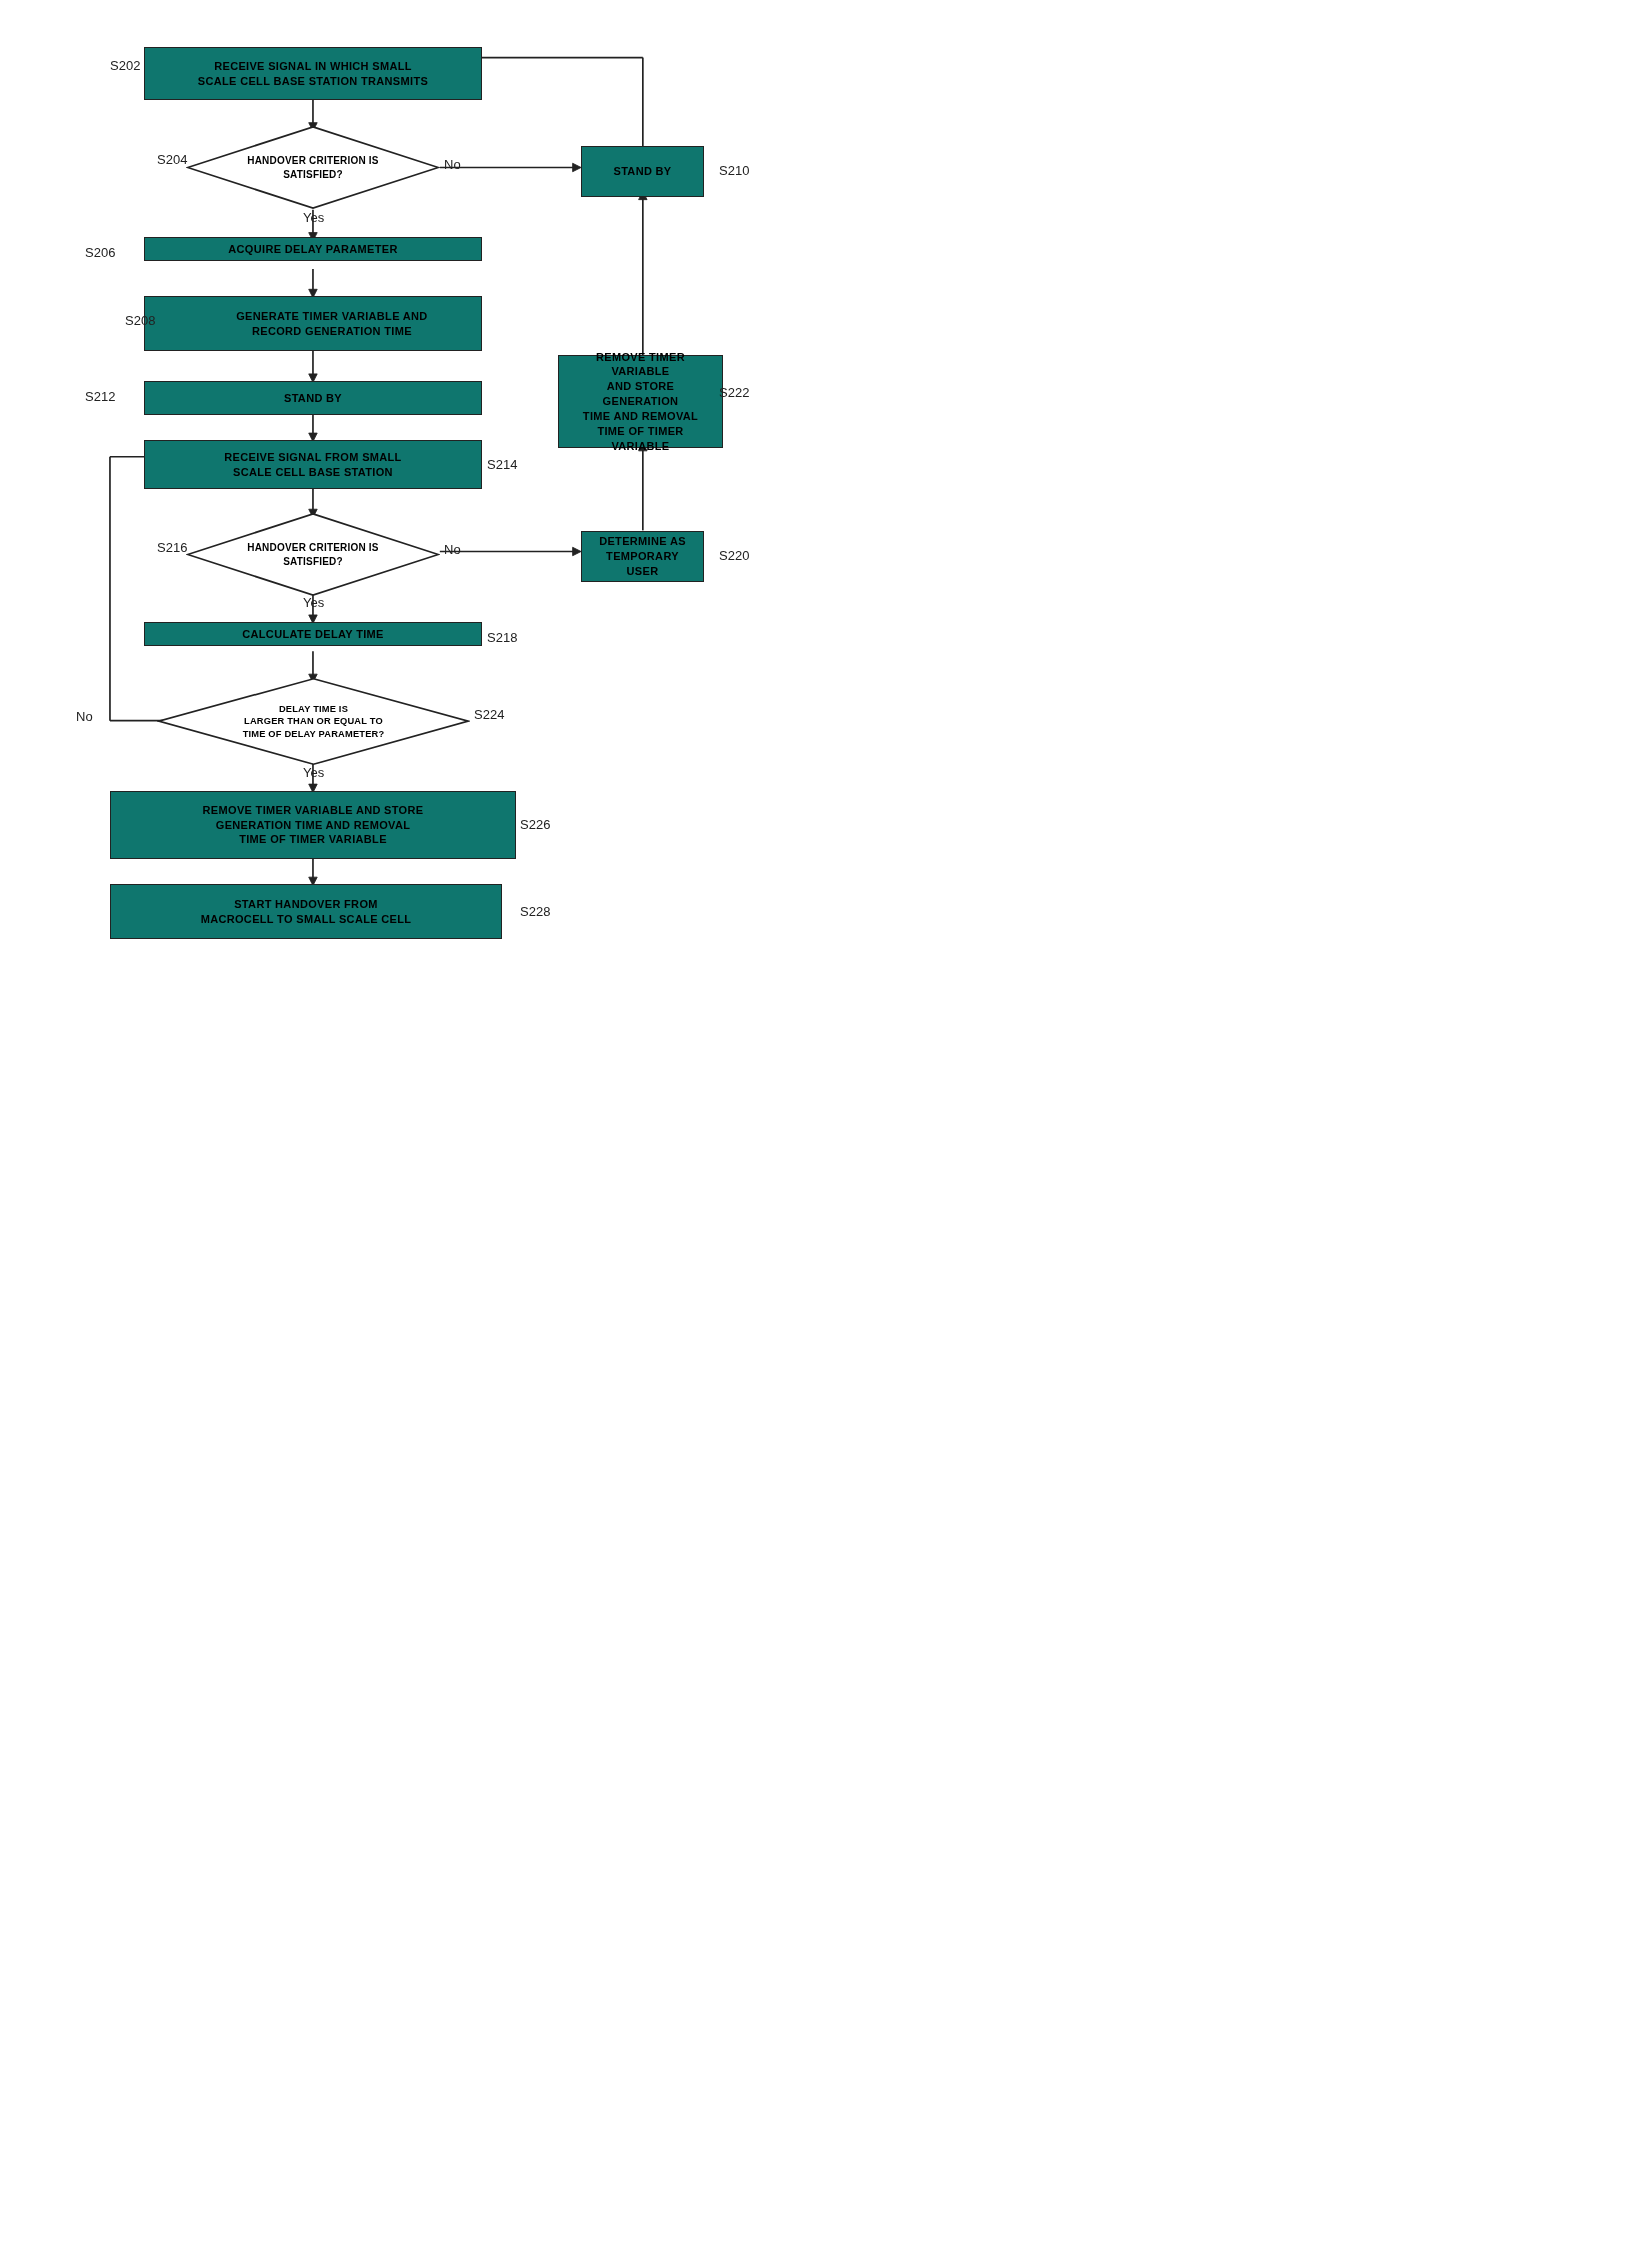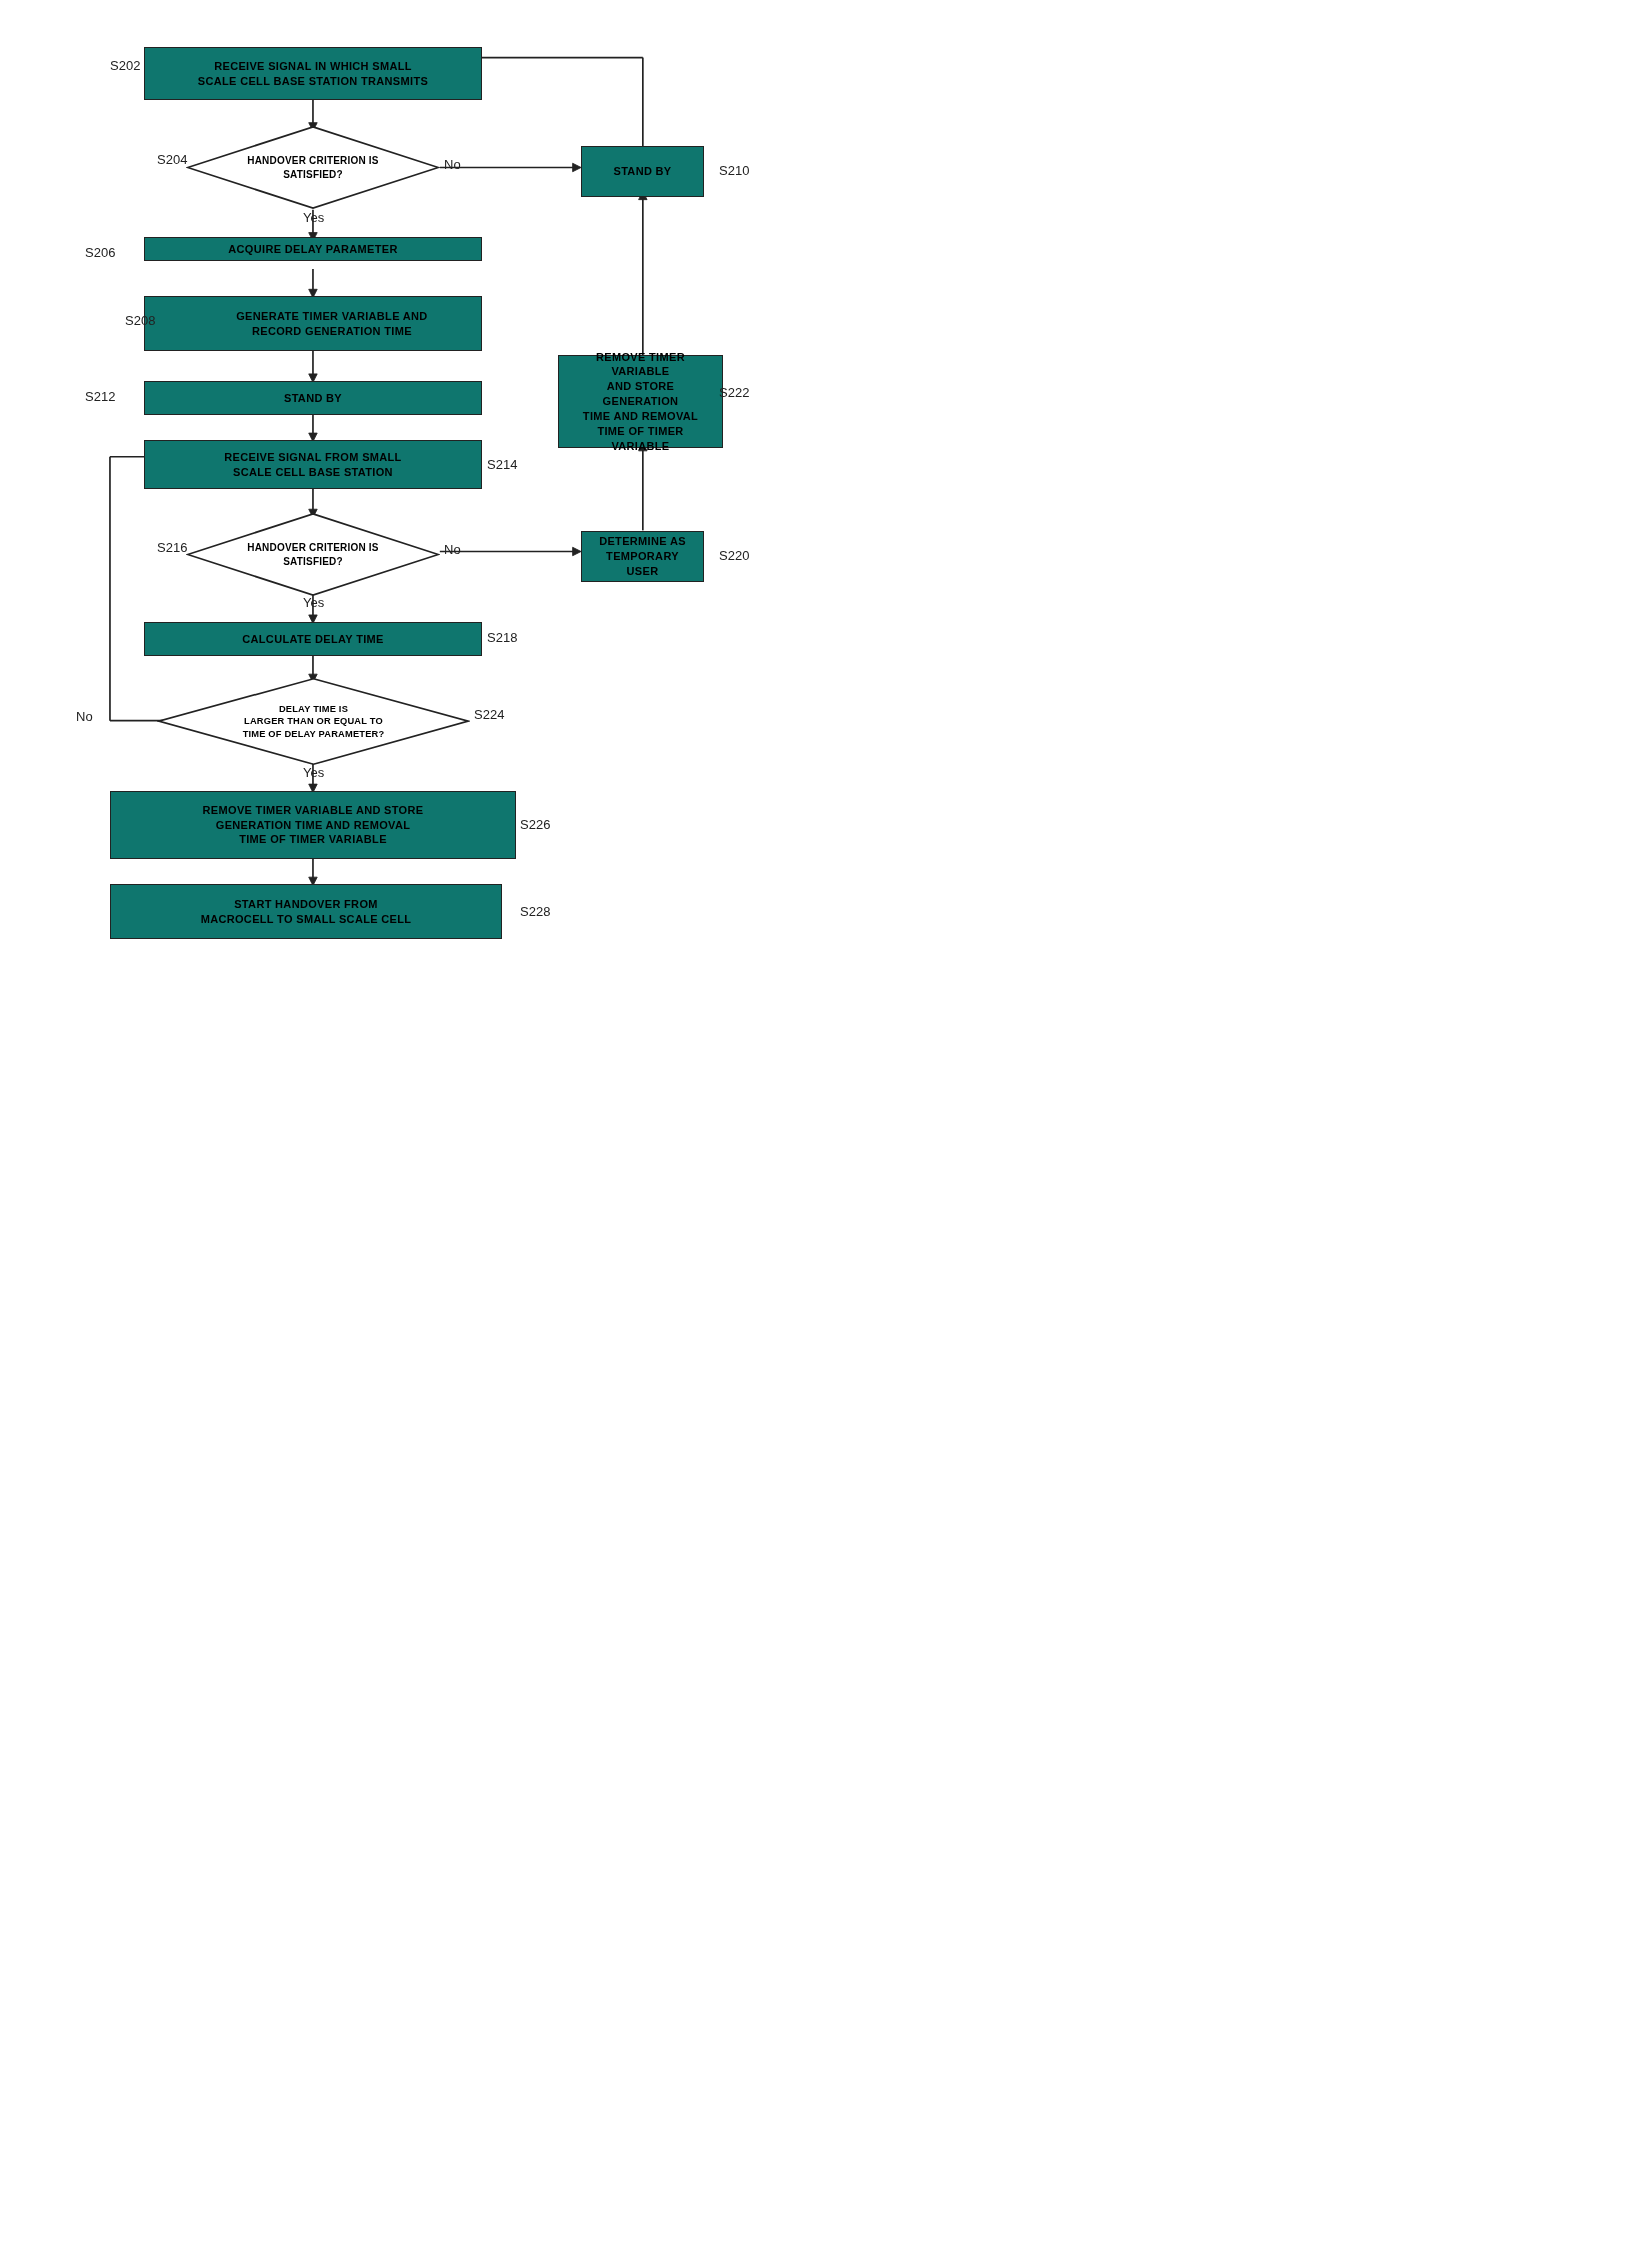--- a/index.html
+++ b/index.html
@@ -207,21 +207,21 @@
   <div class="label" style="left:719px; top:548px;">S220</div>
 
   <div class="box" style="left:558px; top:355px; width:165px; height:93px;">
     <span style="white-space:pre-line;">REMOVE TIMER VARIABLE
 AND STORE GENERATION
 TIME AND REMOVAL
 TIME OF TIMER VARIABLE</span>
   </div>
   <div class="label" style="left:719px; top:385px;">S222</div>
 
-  <div class="box" style="left:144px; top:622px; width:338px; height:34px;">
+  <div class="box" style="left:144px; top:622px; width:338px; height:24px;">
     <span>CALCULATE DELAY TIME</span>
   </div>
   <div class="label" style="left:487px; top:630px;">S218</div>
 
   <div class="diamond" style="left:157px; top:677px; width:313px; height:89px;">
     <svg viewBox="0 0 370 105" xmlns="http://www.w3.org/2000/svg">
       <polygon points="185,2 368,52 185,103 2,52" fill="white" stroke="#222" stroke-width="2"></polygon>
     </svg>
     <span class="diamond-text" style="white-space:pre-line; font-size:9.3px;">DELAY TIME IS
 LARGER THAN OR EQUAL TO

